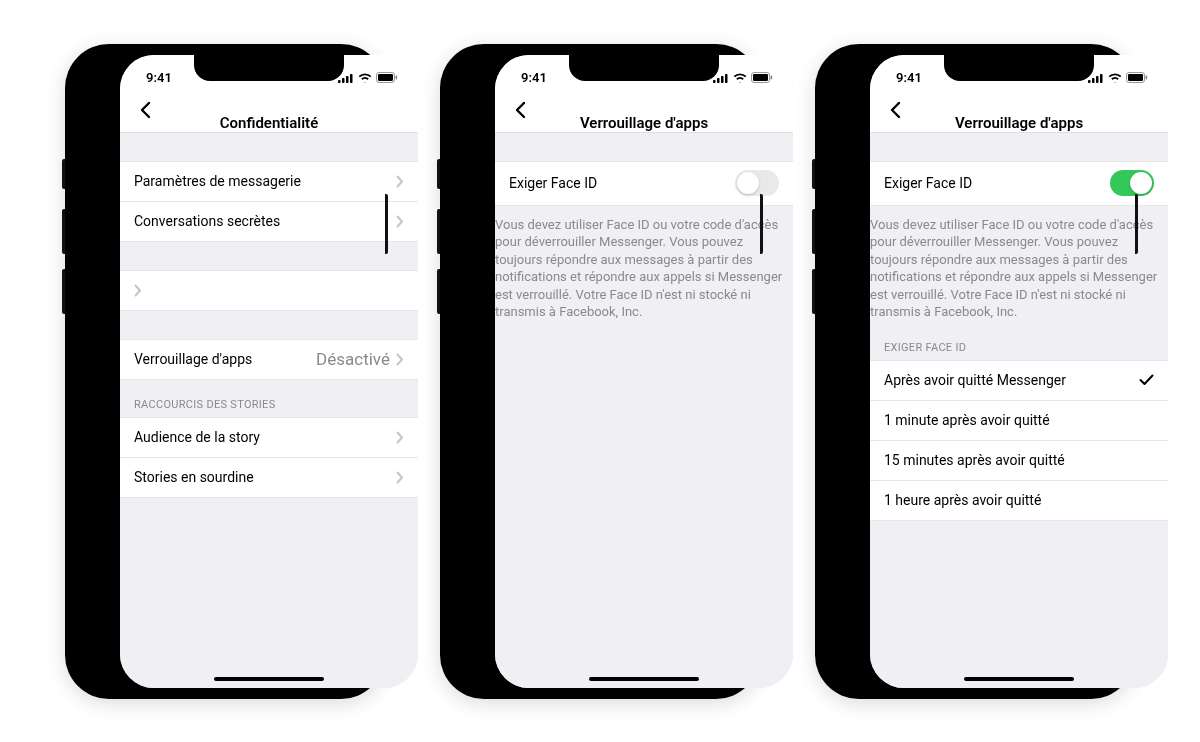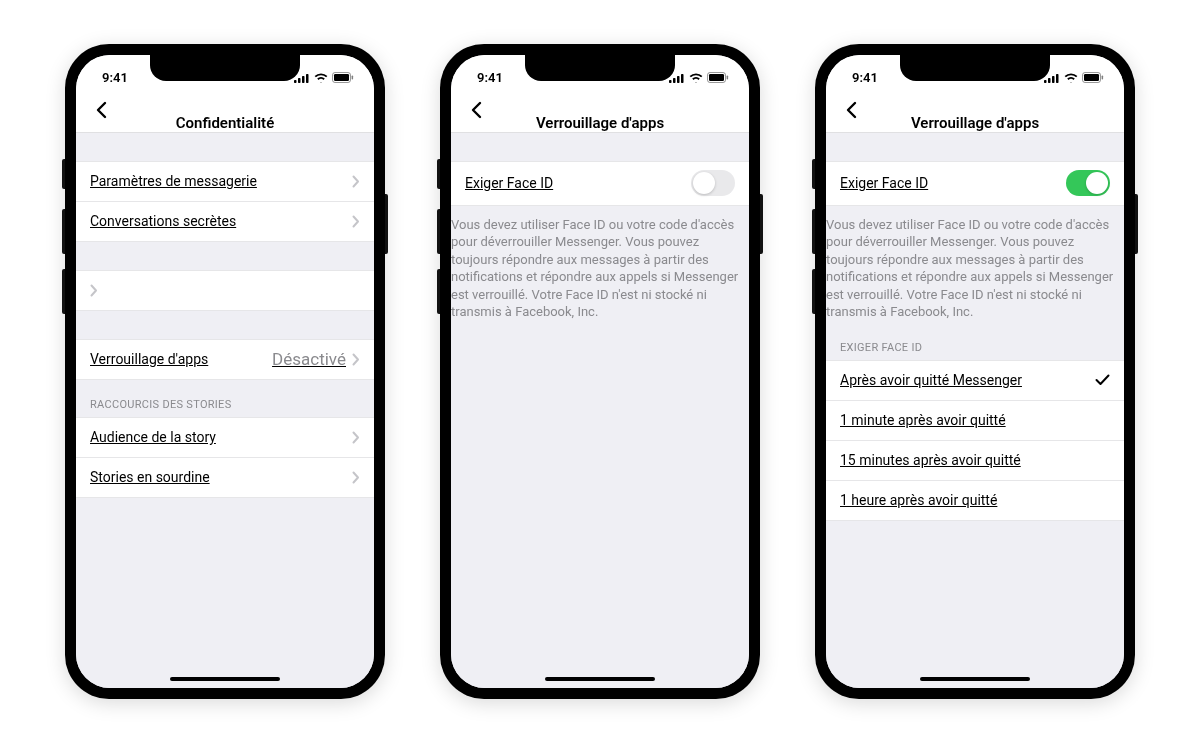--- a/index.html
+++ b/index.html
@@ -51,20 +51,21 @@
     }
     .side-btn-a { top: 165px; height: 45px; }
     .side-btn-b { top: 225px; height: 45px; }
     .screen {
       width: 100%;
       height: 100%;
       background: #efeff4;
       border-radius: 34px;
       overflow: hidden;
       position: relative;
+      margin-left: 44px;
     }
     .notch {
       position: absolute;
       top: 0;
       left: 50%;
       transform: translateX(-50%);
       width: 150px;
       height: 26px;
       background: #000;
       border-radius: 0 0 16px 16px;
@@ -119,21 +120,20 @@
     .row {
       background: #fff;
       min-height: 40px;
       padding: 0 14px;
       display: flex;
       align-items: center;
       justify-content: space-between;
       border-bottom: 1px solid #e6e6e8;
       font-size: 14px;
       color: #000;
-      text-decoration: underline;
     }
     .row:last-child { border-bottom: none; }
     .row-label { flex: 1; }
     .row-right { display: flex; align-items: center; gap: 6px; color: #8a8a8e; font-size: 17px;}
     .chevron svg { display: block; }
     .section-header {
       padding: 18px 14px 6px;
       font-size: 11px;
       font-weight: 400;
       color: #8a8a8e;

